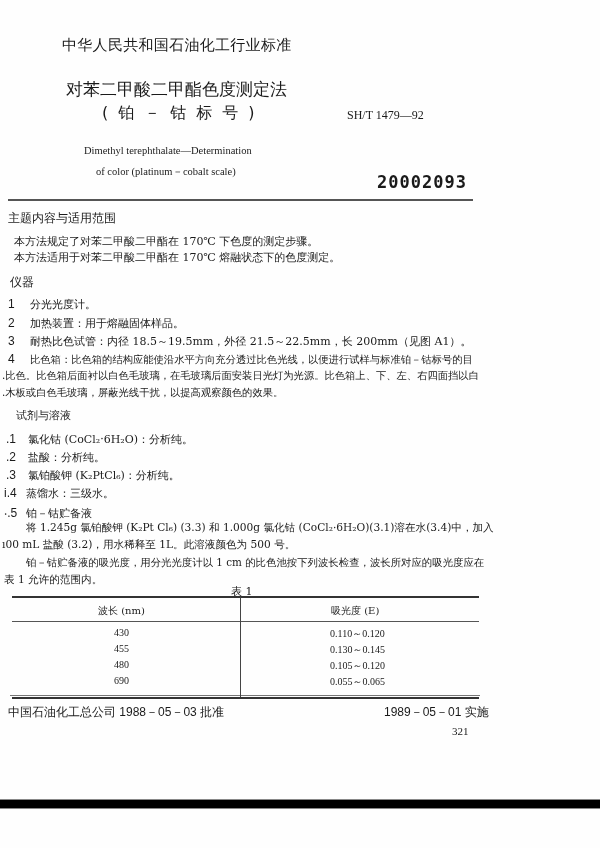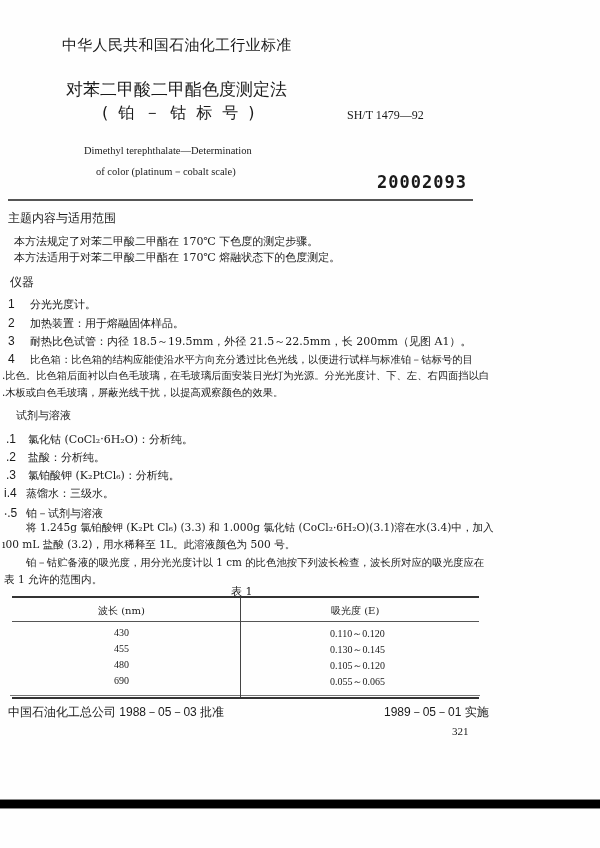--- a/index.html
+++ b/index.html
@@ -51,38 +51,38 @@
 </div>
 <div class="abs p" style="left:8px;top:316px;">
   <span class="num">2</span><span>加热装置：用于熔融固体样品。</span>
 </div>
 <div class="abs p" style="left:8px;top:334px;">
   <span class="num">3</span><span>耐热比色试管：内径 18.5～19.5mm，外径 21.5～22.5mm，长 200mm（见图 A1）。</span>
 </div>
 <div class="abs p" style="left:8px;top:352px;font-size:10.3px;">
   <span class="num">4</span><span>比色箱：比色箱的结构应能使沿水平方向充分透过比色光线，以便进行试样与标准铂－钴标号的目</span>
 </div>
-<div class="abs p" style="left:2px;top:369px;font-size:10.3px;">.比色。比色箱后面衬以白色毛玻璃，在毛玻璃后面安装日光灯为光源。分光光度计、下、左、右四面挡以白</div>
+<div class="abs p" style="left:2px;top:369px;font-size:10.3px;">.比色。比色箱后面衬以白色毛玻璃，在毛玻璃后面安装日光灯为光源。比色箱上、下、左、右四面挡以白</div>
 <div class="abs p" style="left:2px;top:386px;font-size:10.3px;">.木板或白色毛玻璃，屏蔽光线干扰，以提高观察颜色的效果。</div>
 
 <div class="abs p" style="left:16px;top:408px;">试剂与溶液</div>
 <div class="abs p" style="left:6px;top:432px;">
   <span class="num">.1</span><span>氯化钴 (CoCl₂·6H₂O)：分析纯。</span>
 </div>
 <div class="abs p" style="left:6px;top:450px;">
   <span class="num">.2</span><span>盐酸：分析纯。</span>
 </div>
 <div class="abs p" style="left:6px;top:468px;">
   <span class="num">.3</span><span>氯铂酸钾 (K₂PtCl₆)：分析纯。</span>
 </div>
 <div class="abs p" style="left:4px;top:486px;">
   <span class="num">i.4</span><span>蒸馏水：三级水。</span>
 </div>
 <div class="abs p" style="left:4px;top:504px;">
-  <span class="num">⁠‧.5</span><span>铂－试剂与溶液</span>
+  <span class="num">⁠‧.5</span><span>铂－钴贮备液</span>
 </div>
 <div class="abs p" style="left:26px;top:521px;font-size:10.6px;">将 1.245g 氯铂酸钾 (K₂Pt Cl₆) (3.3) 和 1.000g 氯化钴 (CoCl₂·6H₂O)(3.1)溶在水(3.4)中，加入</div>
 <div class="abs p" style="left:2px;top:538px;font-size:10.6px;">ı00 mL 盐酸 (3.2)，用水稀释至 1L。此溶液颜色为 500 号。</div>
 <div class="abs p" style="left:26px;top:556px;font-size:10.4px;">铂－钴贮备液的吸光度，用分光光度计以 1 cm 的比色池按下列波长检查，波长所对应的吸光度应在</div>
 <div class="abs p" style="left:4px;top:573px;font-size:10.6px;">表 1 允许的范围内。</div>
 
 <div class="abs p" style="left:231px;top:584px;text-align:center;">表 1</div>
 <div class="abs" id="tbl-top"></div>
 <div class="abs" id="tbl-mid"></div>
 <div class="abs" id="tbl-bot2"></div>

